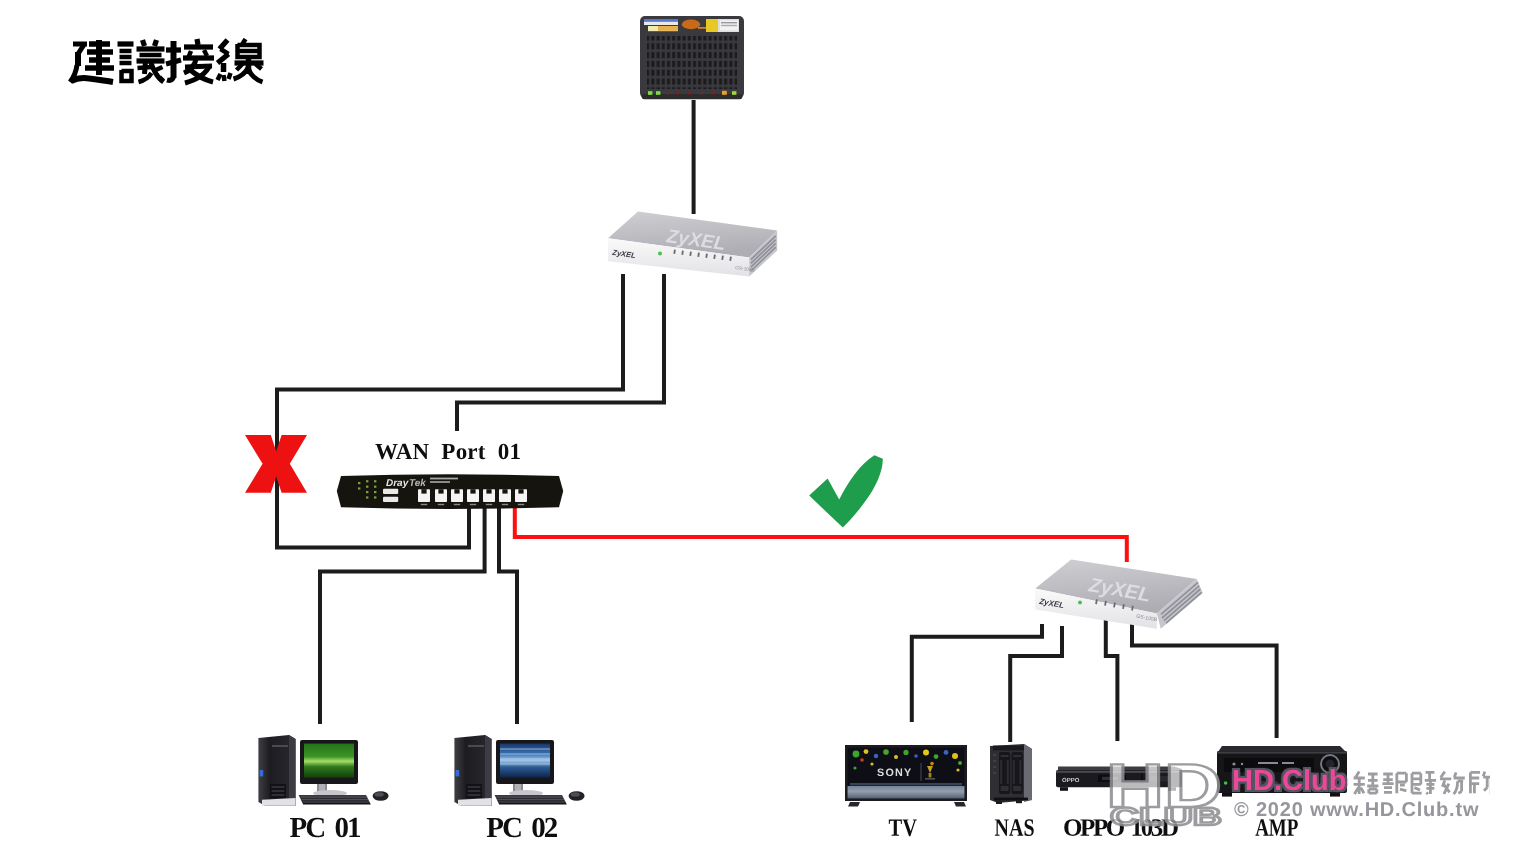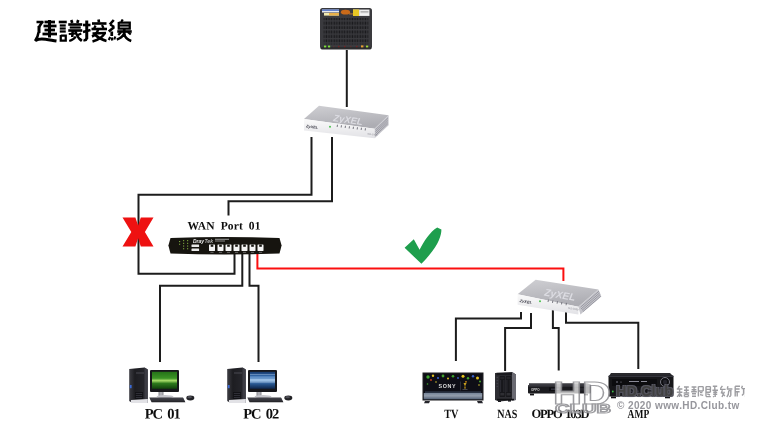--- a/index.html
+++ b/index.html
@@ -473,21 +473,21 @@
 
 <div class="abs" style="left:550px;top:377px;width:66px;height:40px;opacity:0.88;">
   <svg width="66" height="40" viewBox="0 0 66 40">
     <g font-family="Liberation Sans" font-weight="bold" fill="rgba(255,255,255,0.8)" stroke="#8f8f93" stroke-width="1.2">
       <text x="3" y="26.5" font-size="31" textLength="58" lengthAdjust="spacingAndGlyphs">HD</text>
       <text x="5" y="35.5" font-size="12.5" textLength="56" lengthAdjust="spacingAndGlyphs">CLUB</text>
     </g>
   </svg>
 </div>
 
-<div class="abs" style="left:616px;top:383px;font-family:'Liberation Sans',sans-serif;font-weight:bold;font-size:14.5px;color:#404040;
+<div class="abs" style="left:616px;top:383px;font-family:'Liberation Sans',sans-serif;font-weight:bold;font-size:14.5px;color:#ec4899;
      text-shadow:-1px -1px 0 #55555f,1px -1px 0 #55555f,-1px 1px 0 #55555f,1px 1px 0 #55555f, 0 0 2px #55555f;">HD.Club</div>
 
 <svg class="abs" style="left:676px;top:385px" width="69" height="13" viewBox="0 0 345 65">
   <g stroke="#9d9da1" fill="none" stroke-width="7">
     <g>
       <path d="M18,4 L8,20 M4,20 L32,20 M18,22 L18,60 M4,36 L32,36 M6,60 L16,44 M30,58 L22,44"></path>
       <path d="M40,10 L64,10 M40,26 L64,26 M52,10 L52,40 M38,40 L66,40 M42,48 L62,48 M42,58 L62,58 M42,48 L42,58 M62,48 L62,58"></path>
     </g>
     <g transform="translate(72,0)">
       <path d="M6,10 L30,10 M18,10 L18,34 M6,24 L30,24 M4,34 L32,34 M8,44 L28,44 M8,56 L28,56"></path>

